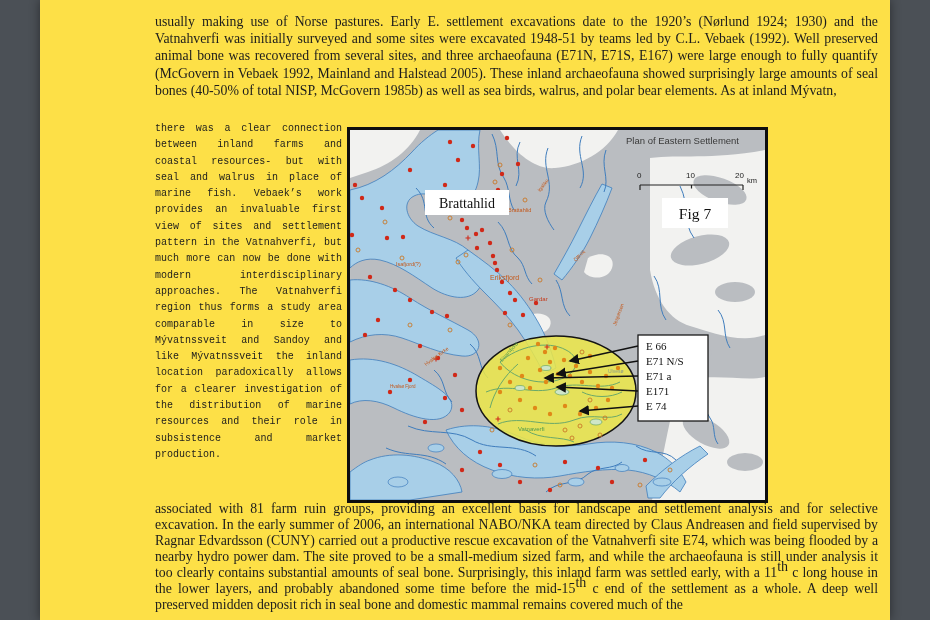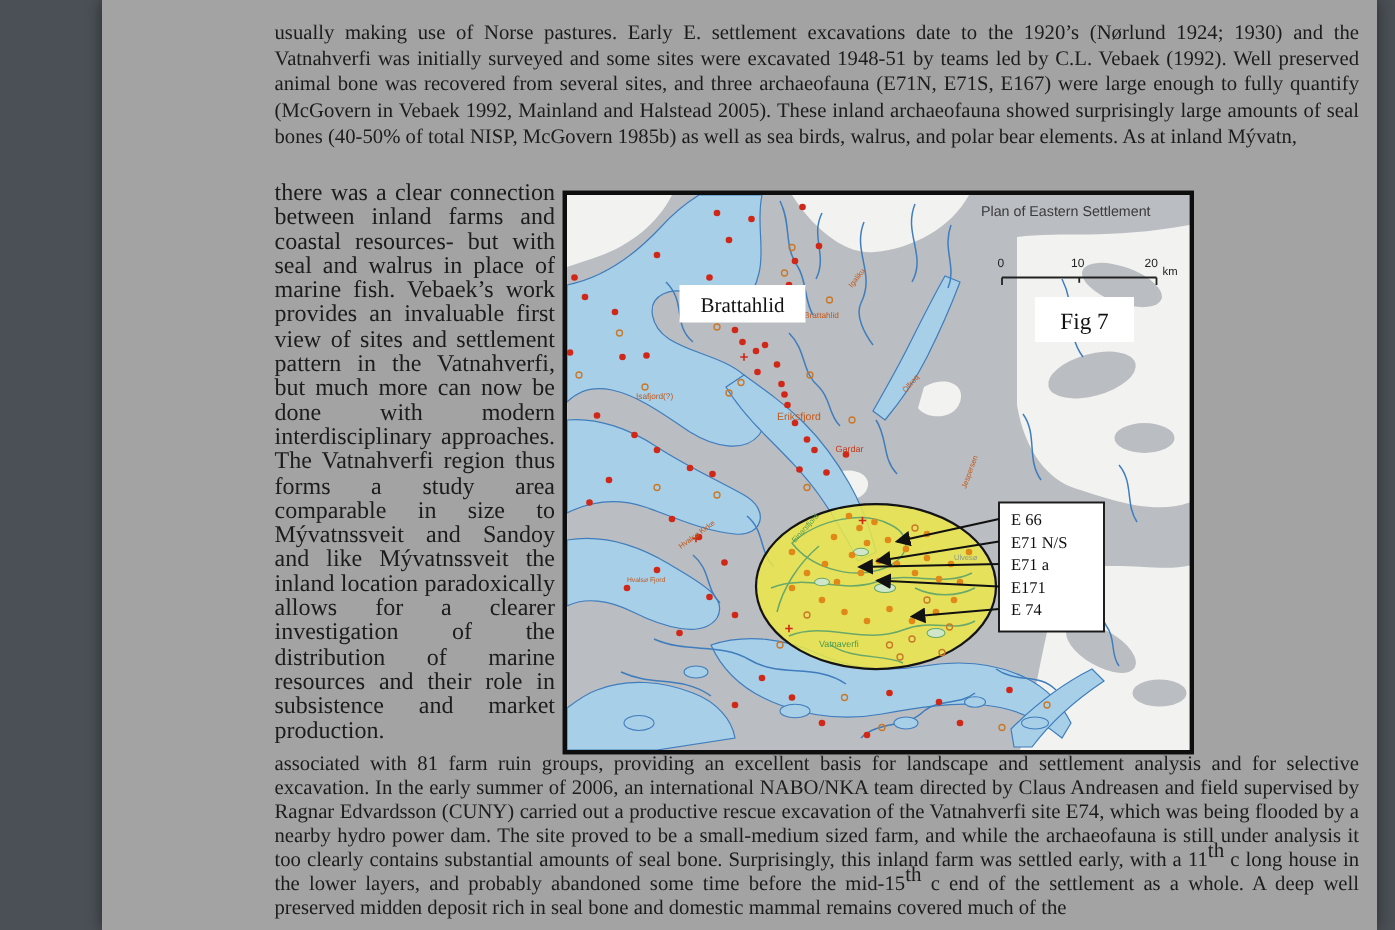--- a/index.html
+++ b/index.html
@@ -3,28 +3,28 @@
 <meta charset="utf-8">
 <style>
   html,body{margin:0;padding:0;}
   body{
     width:930px;height:620px;overflow:hidden;position:relative;
     background:#4b5056;
     font-family:"Liberation Serif", serif;
   }
   .page{
     position:absolute;left:40px;top:0;width:850px;height:620px;
-    background:#a3a3a3;box-shadow:0 0 10px rgba(0,0,0,0.45);margin-left:28px;
+    background:#fde047;box-shadow:0 0 10px rgba(0,0,0,0.45);
   }
   .para{
     position:absolute;margin:0;text-align:justify;color:#1c1c1c;
   }
   #p1{left:115px;top:13px;width:723px;font-size:13.8px;line-height:17.2px;}
   #col{position:absolute;left:115px;top:121px;width:187px;}
-  #col .colp{position:static;font-size:16px;line-height:16.3px;text-align:justify;color:#1c1c1c;margin:0;}
+  #col .colp{position:static;font-size:10px;line-height:16.3px;text-align:justify;color:#1c1c1c;margin:0;font-family:Liberation Mono, monospace;}
   #col .indent{text-indent:9px;}
   #p2cont{left:115px;top:501px;width:723px;font-size:13.8px;line-height:16px;}
   #p2cont sup{font-size:14px;line-height:0;}
   figure.map{
     position:absolute;left:307px;top:127px;margin:0;
     border:3px solid #0e0e0e;background:#babdc1;width:415px;height:370px;
   }
   svg text{font-family:"Liberation Sans", sans-serif;}
   svg text.serif{font-family:"Liberation Serif", serif;}
 </style>

